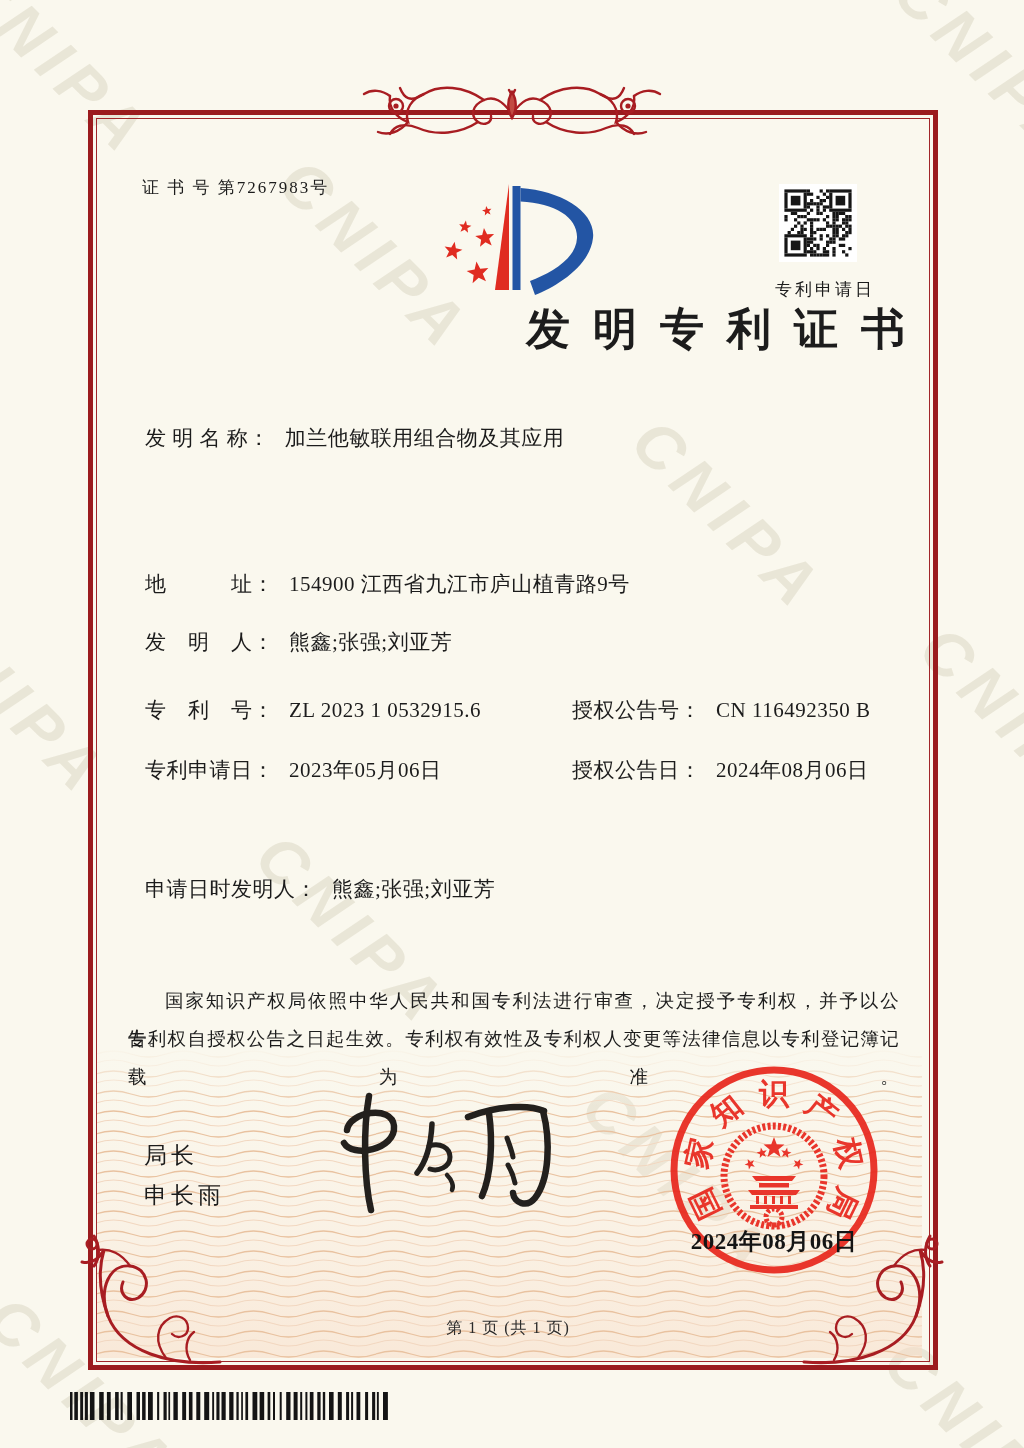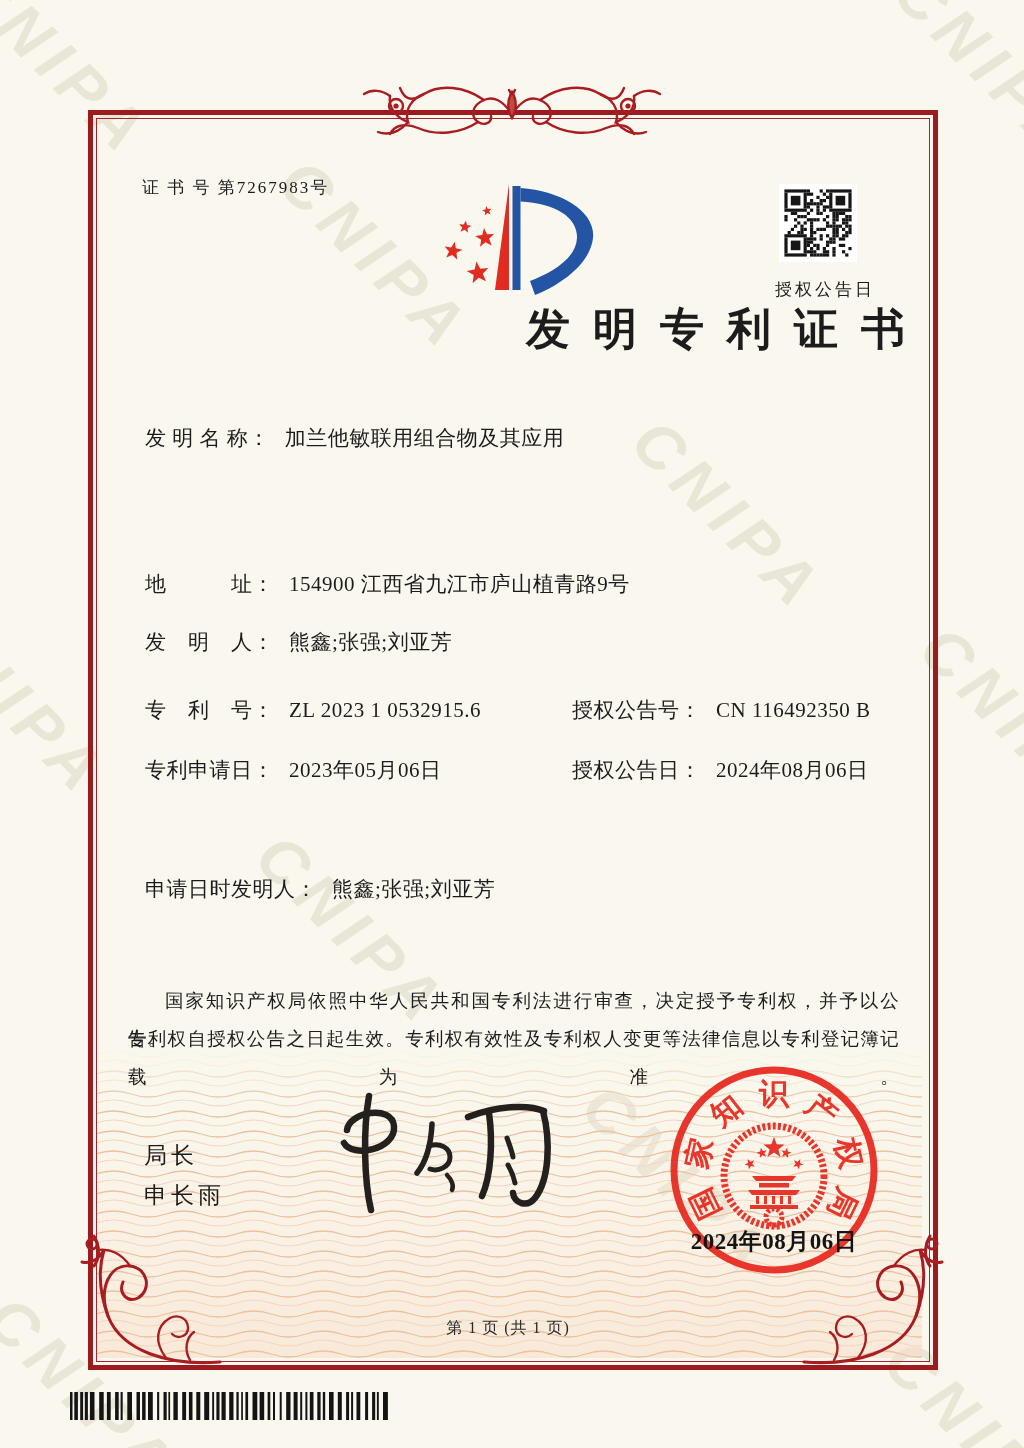--- a/index.html
+++ b/index.html
@@ -291,21 +291,21 @@
       <rect x="63" y="66.2" width="3.2" height="3.2" fill="#161616"></rect>
       <rect x="31" y="69.4" width="3.2" height="3.2" fill="#161616"></rect>
       <rect x="34.2" y="69.4" width="3.2" height="3.2" fill="#161616"></rect>
       <rect x="37.4" y="69.4" width="3.2" height="3.2" fill="#161616"></rect>
       <rect x="40.6" y="69.4" width="3.2" height="3.2" fill="#161616"></rect>
       <rect x="43.800000000000004" y="69.4" width="3.2" height="3.2" fill="#161616"></rect>
       <rect x="47" y="69.4" width="3.2" height="3.2" fill="#161616"></rect>
       <rect x="53.4" y="69.4" width="3.2" height="3.2" fill="#161616"></rect>
       <rect x="66.2" y="69.4" width="3.2" height="3.2" fill="#161616"></rect>
     </svg>
-  <div class="qr-caption">授权公告日</div>
+  <div class="qr-caption">专利申请日</div>
 
   <svg id="logo-svg" class="abs" style="left:440px;top:168px;" width="170" height="136" viewBox="0 0 170 136">
     <g>
       <polygon points="69,16 55,122 69,122" fill="#e02c21"></polygon>
       <polygon points="72.5,18 80.5,18 80.5,122 72.5,122" fill="#2355a4"></polygon>
       <path d="M80.5,20 C122,23 156,44 153,70 C150,98 116,119 95,127 L90,113 C111,105 136,91 137,70 C138,50 116,35 80.5,33.5 Z" fill="#2355a4"></path>
     </g>
     <g id="logo-stars">
         <polygon points="46.13,38.08 47.92,41.11 51.41,40.65 49.08,43.29 50.60,46.47 47.36,45.07 44.81,47.49 45.15,43.99 42.05,42.30 45.49,41.54" fill="#e02c21"></polygon>
         <polygon points="25.90,52.56 26.90,57.04 31.40,57.87 27.45,60.20 28.05,64.74 24.62,61.70 20.48,63.68 22.31,59.47 19.16,56.15 23.72,56.59" fill="#e02c21"></polygon>

